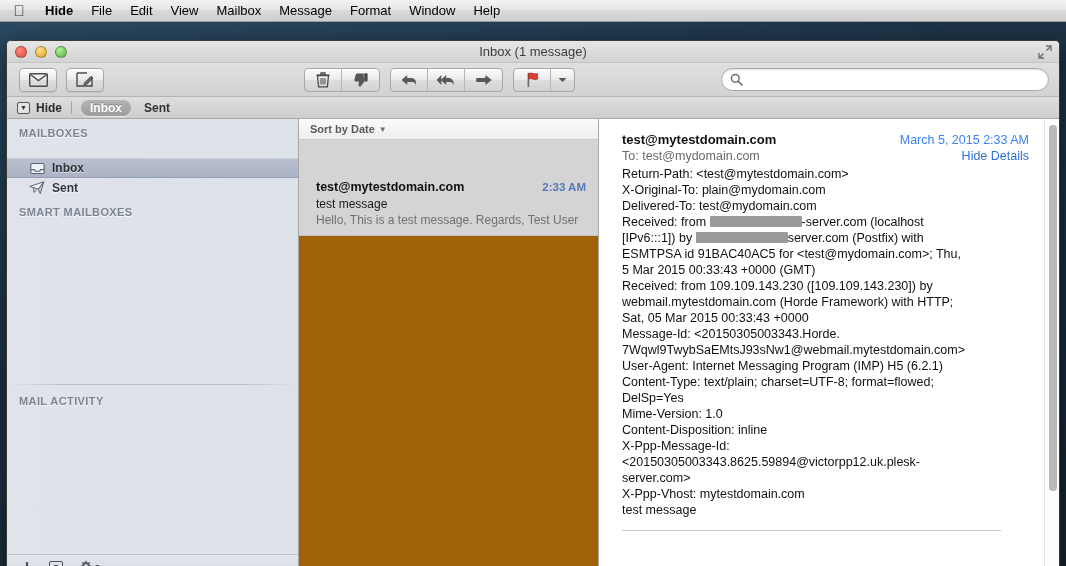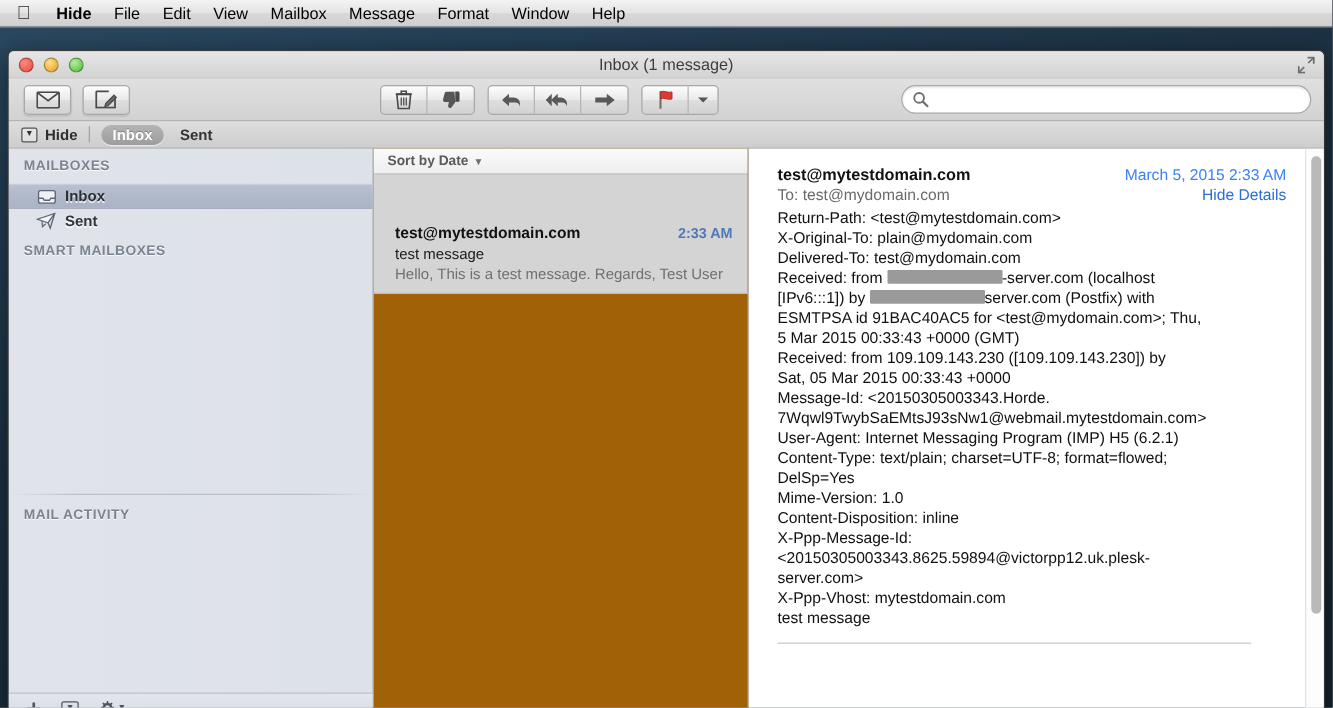--- a/index.html
+++ b/index.html
@@ -162,21 +162,21 @@
   .sidebar {
     width: 292px;
     background: linear-gradient(to right, #e0e4ea 0%, #dde1e8 100%);
     border-right: 1px solid #a7a7a7;
     position: relative;
     display: flex; flex-direction: column;
   }
   .sb-section {
     font-size: 11px; font-weight: bold; color: #7b8390;
     letter-spacing: 0.4px;
-    padding: 8px 0 8px 12px;
+    padding: 8px 0 19px 12px;
     text-shadow: 0 1px 0 rgba(255,255,255,0.85);
   }
   .sb-row {
     height: 20px; display: flex; align-items: center;
     padding-left: 22px; gap: 7px;
     font-size: 12px; font-weight: bold; color: #31363d;
     text-shadow: 0 1px 0 rgba(255,255,255,0.7);
   }
   .sb-row.selected {
     background: linear-gradient(to bottom, #b9c0cf 0%, #aab3c5 100%);
@@ -503,20 +503,21 @@
           </div>
           <div class="mv-headers">
               <div class="hdr-line"><span>Return-Path: &lt;test@mytestdomain.com&gt;</span></div>
               <div class="hdr-line"><span>X-Original-To: plain@mydomain.com</span></div>
               <div class="hdr-line"><span>Delivered-To: test@mydomain.com</span></div>
               <div class="hdr-line"><span>Received: from </span><span class="redact" style="width: 92px;"></span><span>-server.com (localhost</span></div>
               <div class="hdr-line"><span>[IPv6:::1]) by </span><span class="redact" style="width: 92px;"></span><span>server.com (Postfix) with</span></div>
               <div class="hdr-line"><span>ESMTPSA id 91BAC40AC5 for &lt;test@mydomain.com&gt;; Thu,</span></div>
               <div class="hdr-line"><span>5 Mar 2015 00:33:43 +0000 (GMT)</span></div>
               <div class="hdr-line"><span>Received: from 109.109.143.230 ([109.109.143.230]) by</span></div>
+              <div class="hdr-line"><span>webmail.mytestdomain.com (Horde Framework) with HTTP;</span></div>
               <div class="hdr-line"><span>Sat, 05 Mar 2015 00:33:43 +0000</span></div>
               <div class="hdr-line"><span>Message-Id: &lt;20150305003343.Horde.</span></div>
               <div class="hdr-line"><span>7Wqwl9TwybSaEMtsJ93sNw1@webmail.mytestdomain.com&gt;</span></div>
               <div class="hdr-line"><span>User-Agent: Internet Messaging Program (IMP) H5 (6.2.1)</span></div>
               <div class="hdr-line"><span>Content-Type: text/plain; charset=UTF-8; format=flowed;</span></div>
               <div class="hdr-line"><span>DelSp=Yes</span></div>
               <div class="hdr-line"><span>Mime-Version: 1.0</span></div>
               <div class="hdr-line"><span>Content-Disposition: inline</span></div>
               <div class="hdr-line"><span>X-Ppp-Message-Id:</span></div>
               <div class="hdr-line"><span>&lt;20150305003343.8625.59894@victorpp12.uk.plesk-</span></div>

